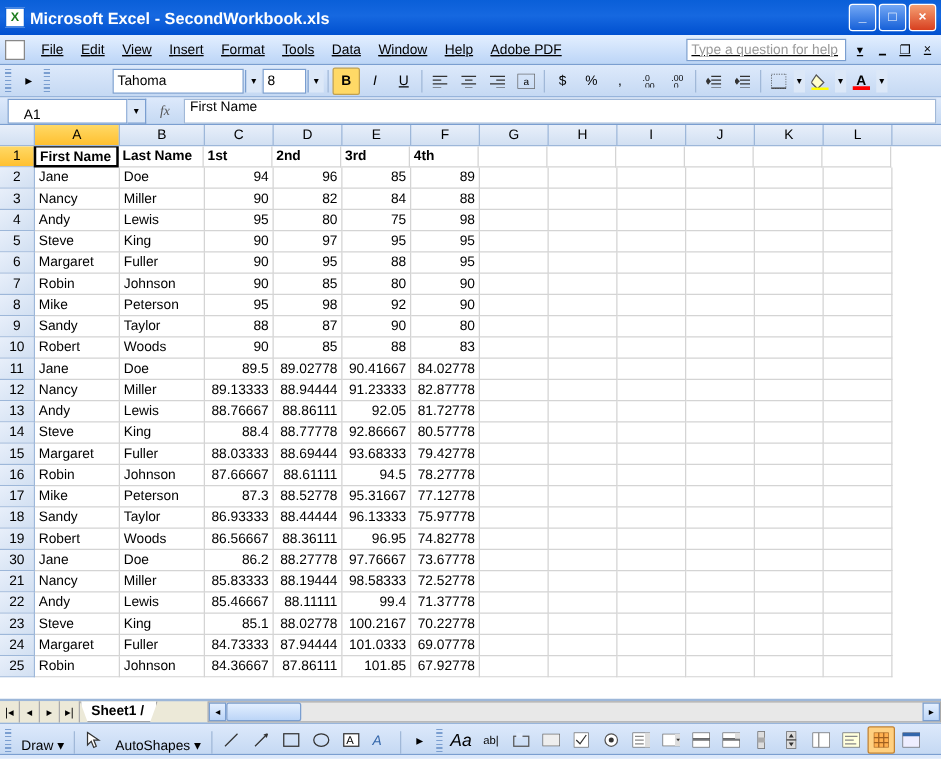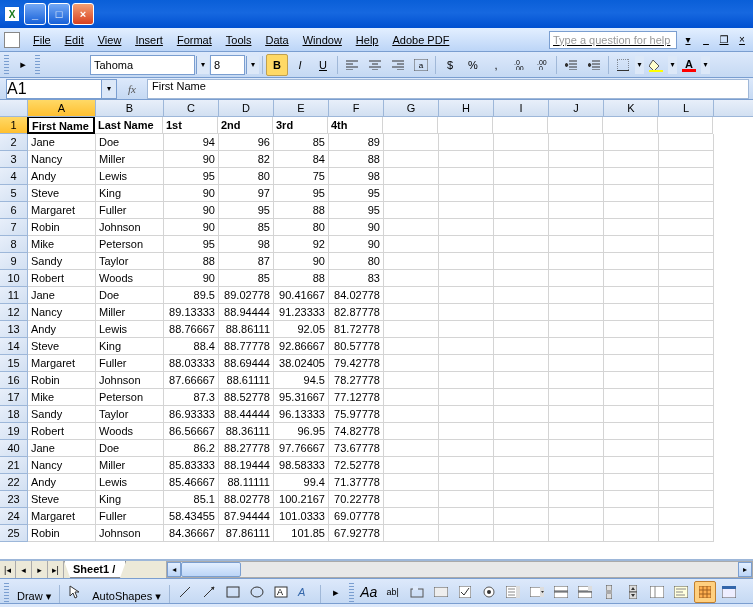--- a/index.html
+++ b/index.html
@@ -29,21 +29,21 @@
 .tb-sep { width: 1px; height: 18px; background: #a0b8d8; margin: 0 2px; }
 .font-select { height: 20px; border: 1px solid #7a9ed0; background: #fff; font-size: 11px; padding: 0 3px; display: flex; align-items: center; }
 .font-name { width: 105px; margin-left: 47px; }
 .font-size { width: 35px; }
 .drop-arrow { width: 13px; height: 18px; background: #dce8f8; border-left: 1px solid #7a9ed0; display: flex; align-items: center; justify-content: center; font-size: 8px; cursor: pointer; }
 .handle { width: 5px; height: 20px; background: repeating-linear-gradient(to bottom, #7a9ed0 0 1px, transparent 1px 3px); margin-right: 2px; cursor: move; }
 .bold-active { background: #ffd966; border: 1px solid #c0a050; font-weight: bold; }
 
 
 .formula-row { background: linear-gradient(to bottom, #dde9fb, #c5d9f3); height: 22px; display: flex; align-items: center; border-bottom: 1px solid #7a9ed0; }
-.name-box { width: 96px; height: 20px; background: #fff; border: 1px solid #7a9ed0; margin-left: 6px; padding: 0 0; display: flex; align-items: flex-end; font-size: 16px; }
+.name-box { width: 96px; height: 20px; background: #fff; border: 1px solid #7a9ed0; margin-left: 6px; padding: 0 12px; display: flex; align-items: flex-end; font-size: 11px; }
 .name-drop { width: 15px; height: 20px; background: #dce8f8; border: 1px solid #7a9ed0; border-left: none; display: flex; align-items: center; justify-content: center; font-size: 8px; cursor: pointer; }
 .fx { width: 22px; font-style: italic; text-align: center; cursor: pointer; margin: 0 4px; color: #555; font-family: Liberation Serif, serif; }
 .formula-input { flex: 1; height: 20px; background: #fff; border: 1px solid #a0b8d8; padding: 0 4px; font-size: 11px; margin-right: 4px; }
 
 
 .grid-area { position: relative; height: 460px; background: #fff; overflow: hidden; border-bottom: 1px solid #9db7d9; }
 .col-headers { display: flex; height: 17px; background: linear-gradient(to bottom, #e8effa, #d2e0f2); border-bottom: 1px solid #9db7d9; }
 .corner { width: 28px; border-right: 1px solid #9db7d9; background: linear-gradient(to bottom, #e8effa, #d2e0f2); }
 .col-head { border-right: 1px solid #9db7d9; text-align: center; line-height: 17px; font-size: 11px; cursor: pointer; }
 .col-head.active { background: linear-gradient(to bottom, #ffd966, #ffc030); }
@@ -75,20 +75,23 @@
 
 .status-bar { background: linear-gradient(to bottom, #dde9fb, #c5d9f3); height: 21px; display: flex; align-items: center; padding: 0 6px; font-size: 11px; }
 
 svg { display: block; }
 </style>
 </head>
 <body>
 
 <div class="titlebar">
   <div class="app-icon">X</div>
+  <div class="title">
+    <b><span>Microsoft Excel</span> - <span>SecondWorkbook.xls</span></b>
+  </div>
   <div class="win-btns">
     <div class="win-btn">_</div>
     <div class="win-btn">□</div>
     <div class="win-btn close">×</div>
   </div>
 </div>
 
 <div class="menubar">
   <div class="doc-icon"></div>
   <div id="menu-items" style="display: flex;">
@@ -444,21 +447,21 @@
         <div class="cell cJ"></div>
         <div class="cell cK"></div>
         <div class="cell cL"></div>
       </div>
       <div class="grid-row">
         <div class="row-head">15</div>
         <div class="cell cA">Margaret</div>
         <div class="cell cB">Fuller</div>
         <div class="cell cC num">88.03333</div>
         <div class="cell cD num">88.69444</div>
-        <div class="cell cE num">38.02405</div>
+        <div class="cell cE num">93.68333</div>
         <div class="cell cF num">79.42778</div>
         <div class="cell cG"></div>
         <div class="cell cH"></div>
         <div class="cell cI"></div>
         <div class="cell cJ"></div>
         <div class="cell cK"></div>
         <div class="cell cL"></div>
       </div>
       <div class="grid-row">
         <div class="row-head">16</div>
@@ -514,21 +517,21 @@
         <div class="cell cE num">96.95</div>
         <div class="cell cF num">74.82778</div>
         <div class="cell cG"></div>
         <div class="cell cH"></div>
         <div class="cell cI"></div>
         <div class="cell cJ"></div>
         <div class="cell cK"></div>
         <div class="cell cL"></div>
       </div>
       <div class="grid-row">
-        <div class="row-head">40</div>
+        <div class="row-head">30</div>
         <div class="cell cA">Jane</div>
         <div class="cell cB">Doe</div>
         <div class="cell cC num">86.2</div>
         <div class="cell cD num">88.27778</div>
         <div class="cell cE num">97.76667</div>
         <div class="cell cF num">73.67778</div>
         <div class="cell cG"></div>
         <div class="cell cH"></div>
         <div class="cell cI"></div>
         <div class="cell cJ"></div>
@@ -577,21 +580,21 @@
         <div class="cell cH"></div>
         <div class="cell cI"></div>
         <div class="cell cJ"></div>
         <div class="cell cK"></div>
         <div class="cell cL"></div>
       </div>
       <div class="grid-row">
         <div class="row-head">24</div>
         <div class="cell cA">Margaret</div>
         <div class="cell cB">Fuller</div>
-        <div class="cell cC num">58.43455</div>
+        <div class="cell cC num">84.73333</div>
         <div class="cell cD num">87.94444</div>
         <div class="cell cE num">101.0333</div>
         <div class="cell cF num">69.07778</div>
         <div class="cell cG"></div>
         <div class="cell cH"></div>
         <div class="cell cI"></div>
         <div class="cell cJ"></div>
         <div class="cell cK"></div>
         <div class="cell cL"></div>
       </div>

